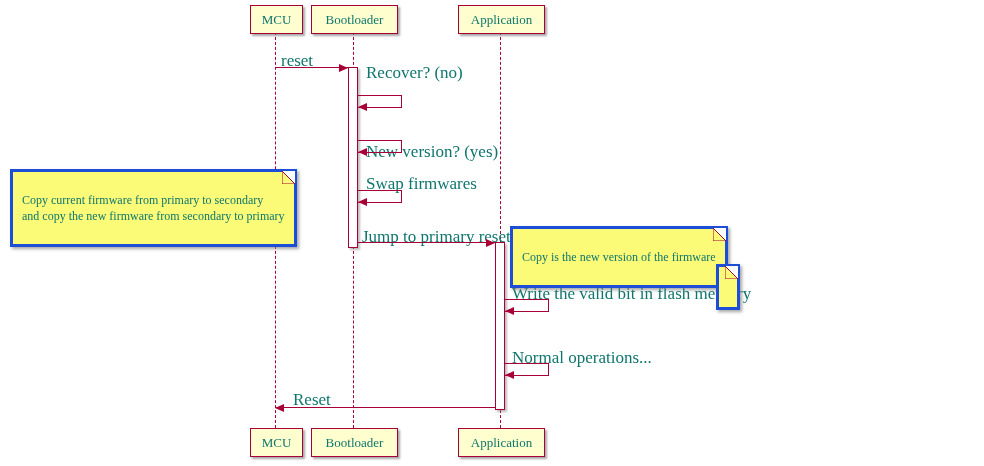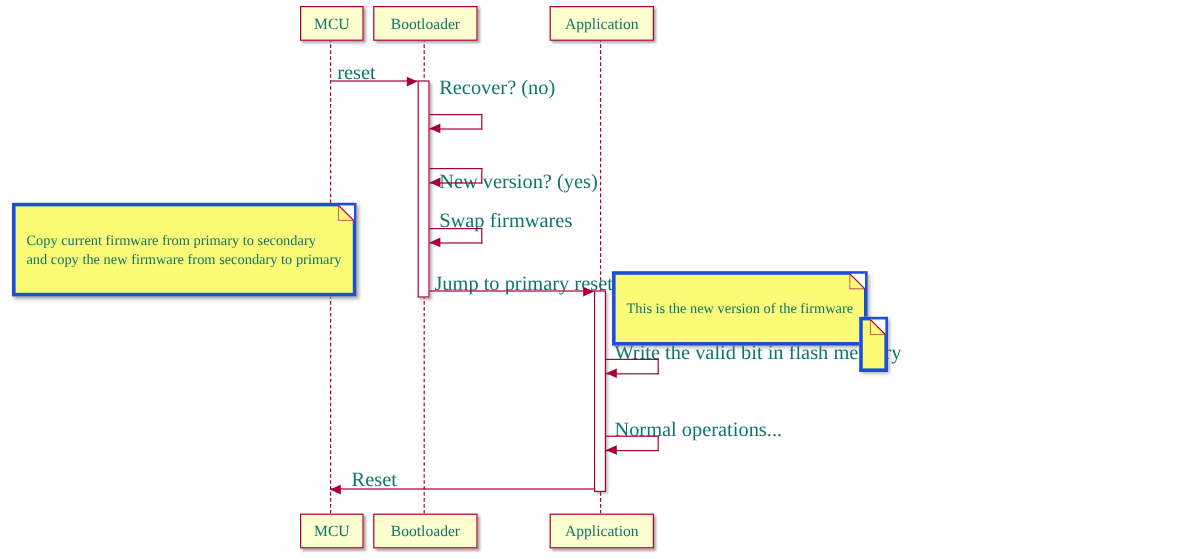--- a/index.html
+++ b/index.html
@@ -115,21 +115,21 @@
   <div class="note" style="left:10px;top:169px;">
     <span class="note-text">Copy current firmware from primary to secondary
 and copy the new firmware from secondary to primary</span>
     <svg class="note-fold" width="13" height="13" viewBox="0 0 13 13">
       <path d="M0,0 L13,0 L13,13 Z" fill="#FFFFFF"></path>
       <path d="M0,0 L0,13 L13,13 Z" fill="#FBFB77" stroke="#A80036" stroke-width="1"></path>
     </svg>
   </div>
 
   <div class="note" style="left:510px;top:226px;">
-    <span class="note-text">This is the new version of the firmware</span>
+    <span class="note-text">Copy is the new version of the firmware</span>
     <svg class="note-fold" width="13" height="13" viewBox="0 0 13 13">
       <path d="M0,0 L13,0 L13,13 Z" fill="#FFFFFF"></path>
       <path d="M0,0 L0,13 L13,13 Z" fill="#FBFB77" stroke="#A80036" stroke-width="1"></path>
     </svg>
   </div>
 
   <div class="note" style="left:716px;top:264px;">
     <svg class="note-fold" width="13" height="13" viewBox="0 0 13 13">
       <path d="M0,0 L13,0 L13,13 Z" fill="#FFFFFF"></path>
       <path d="M0,0 L0,13 L13,13 Z" fill="#FBFB77" stroke="#A80036" stroke-width="1"></path>

